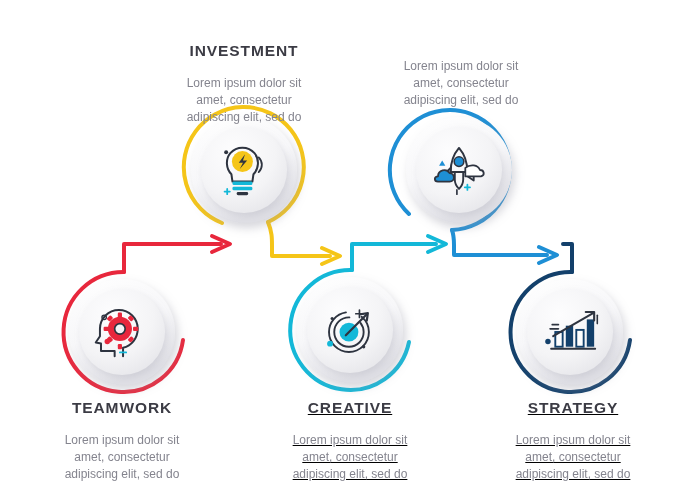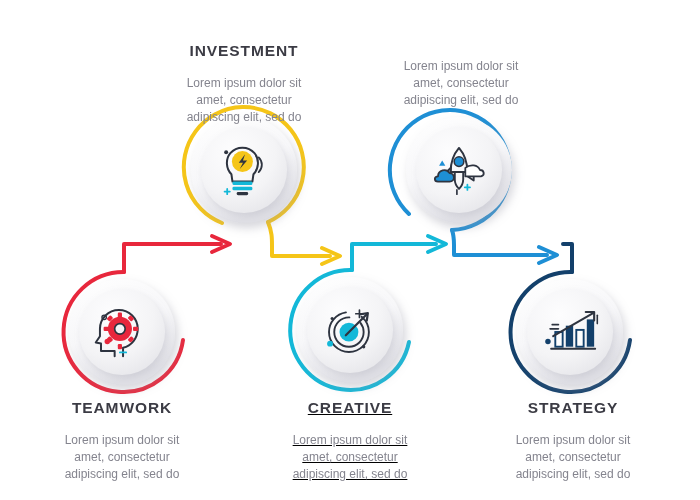--- a/index.html
+++ b/index.html
@@ -230,18 +230,18 @@
   <div class="text-block" style="left:17px; top:399px;text-align:center;">
     <div class="node-title">TEAMWORK</div>
     <div class="node-desc">Lorem ipsum dolor sit amet, consectetur adipiscing elit, sed do</div>
   </div>
 
   <div class="text-block" style="left:245px; top:399px;text-decoration:underline;">
     <div class="node-title">CREATIVE</div>
     <div class="node-desc">Lorem ipsum dolor sit amet, consectetur adipiscing elit, sed do</div>
   </div>
 
-  <div class="text-block" style="left:468px; top:399px;">
+  <div class="text-block" style="left:468px; top:399px;text-decoration:underline;">
     <div class="node-title">STRATEGY</div>
     <div class="node-desc">Lorem ipsum dolor sit amet, consectetur adipiscing elit, sed do</div>
   </div>
 
 </div>
 
 </body></html>

